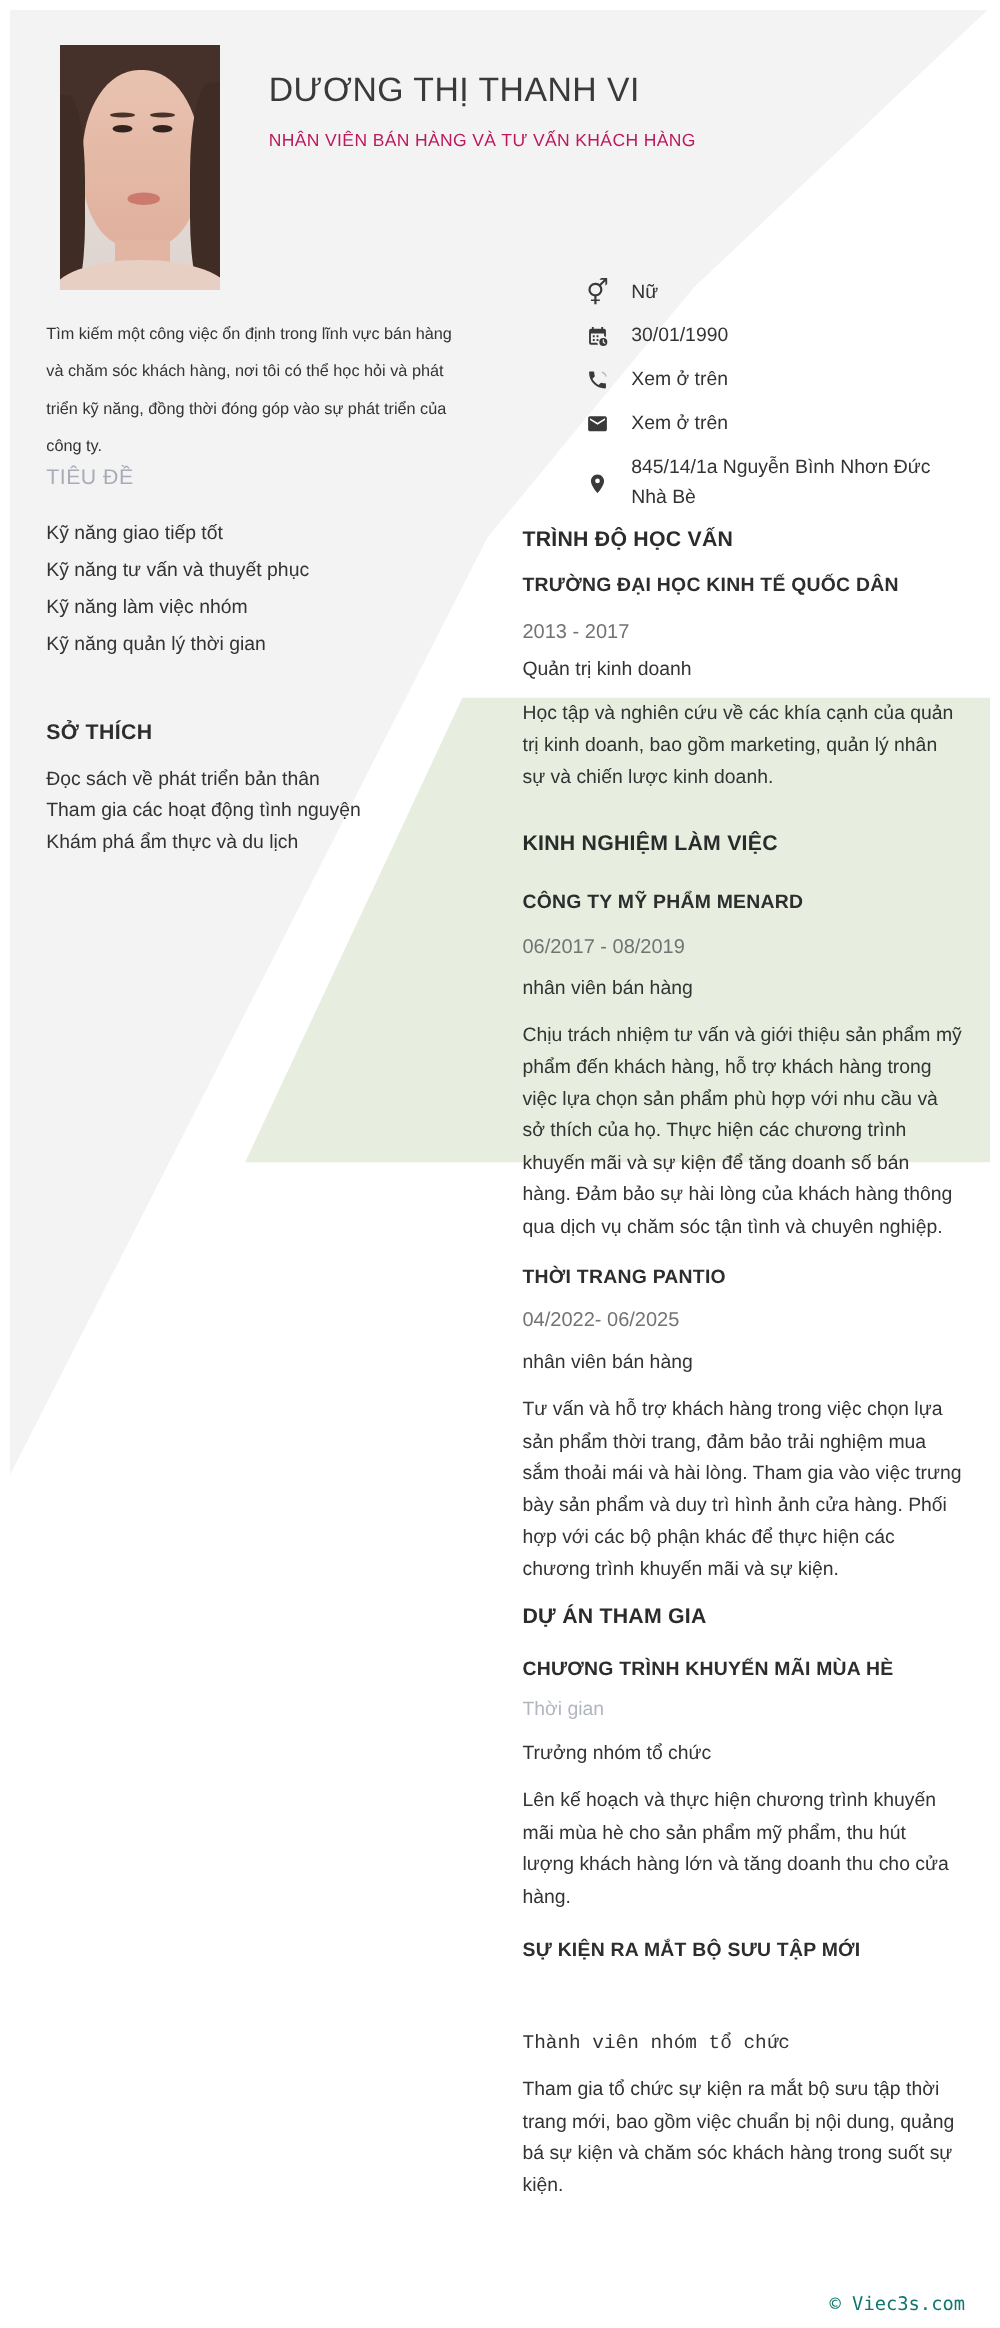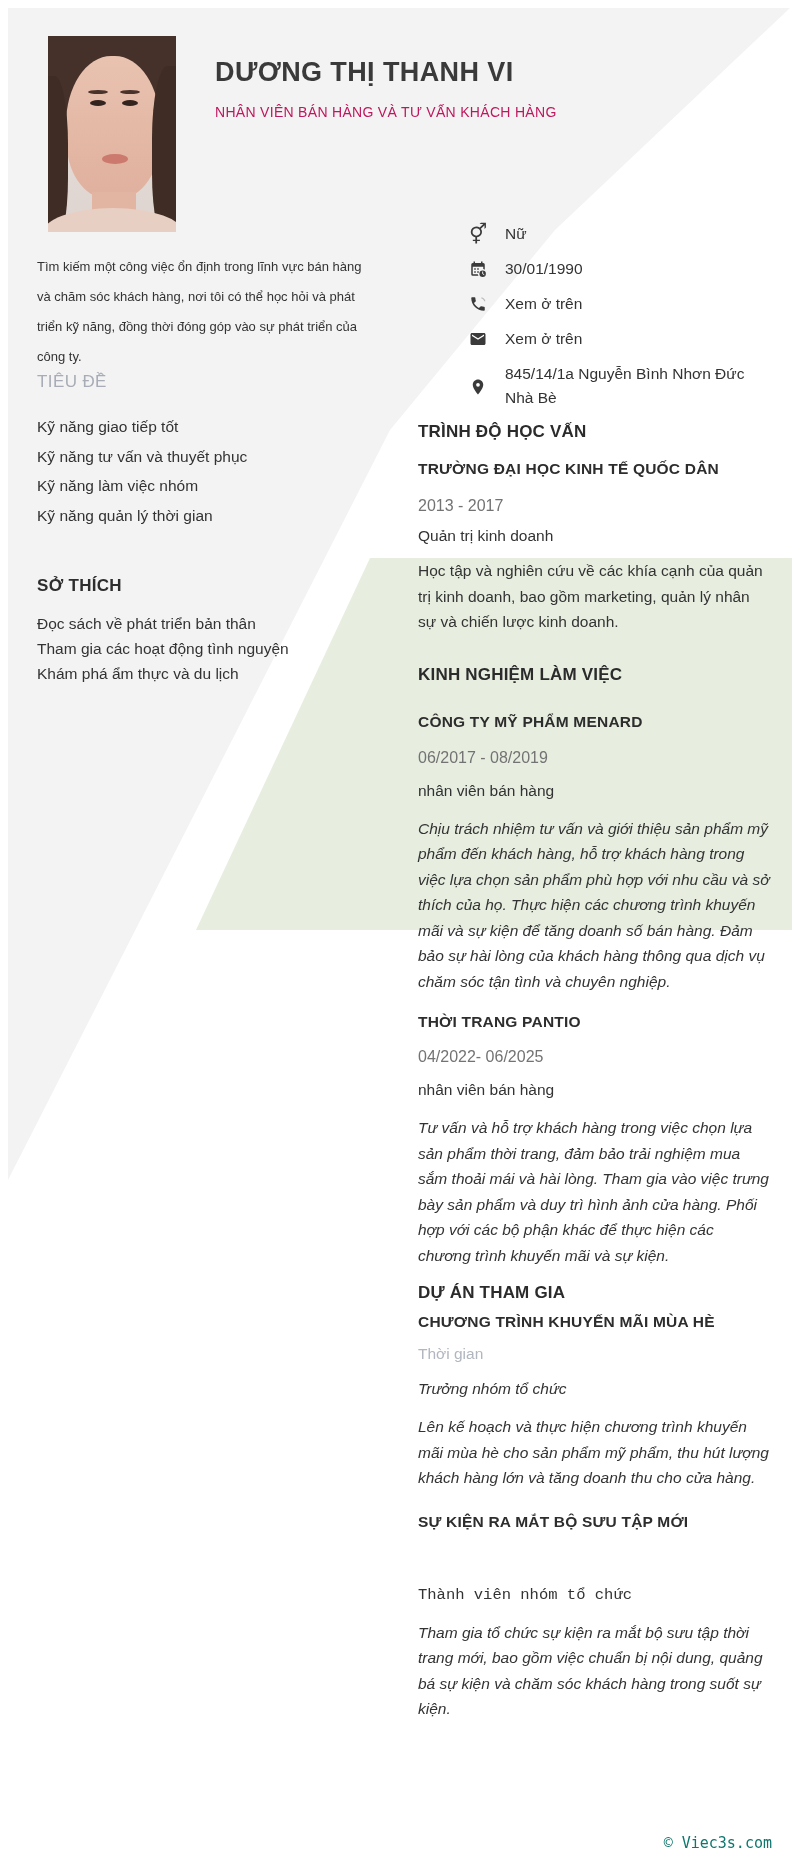--- a/index.html
+++ b/index.html
@@ -26,21 +26,21 @@
     background:linear-gradient(180deg,#e9c3b0 0%,#dfb09d 100%);}
   .photo .eye{position:absolute;top:64px;width:16px;height:6px;border-radius:50%;background:#34241f;}
   .photo .eye.left{left:42px;} .photo .eye.right{left:74px;}
   .photo .brow{position:absolute;top:54px;width:20px;height:4px;border-radius:50%;background:#4a332b;}
   .photo .brow.left{left:40px;} .photo .brow.right{left:72px;}
   .photo .lips{position:absolute;left:54px;top:118px;width:26px;height:10px;border-radius:50%;background:#cc7a6e;}
   .photo .neck{position:absolute;left:44px;bottom:-6px;width:44px;height:46px;background:#e2b5a2;}
   .photo .shoulder{position:absolute;left:-6px;bottom:-28px;width:142px;height:52px;border-radius:50% 50% 0 0;background:#e8cfc4;}
   
   .header-text{position:absolute;left:215px;top:57px;}
-  .name{font-size:27px;font-weight:bold;color:#3a3a3a;letter-spacing:.4px;}
+  .name{font-size:27px;font-weight:normal;color:#3a3a3a;letter-spacing:.4px;}
   .job-title{margin-top:16px;font-size:14px;color:#be185d;letter-spacing:.3px;}
   
   .left-col{position:absolute;left:37px;top:252px;width:332px;}
   .objective{font-size:13px;line-height:30px;color:#333333;}
   .muted-heading{font-size:17px;color:#a7acb6;letter-spacing:.4px;}
   .skill-list{margin-top:20px;}
   .skill-item{font-size:15.5px;line-height:29.5px;color:#333333;}
   .dark-heading{margin-top:46px;font-size:17px;font-weight:bold;color:#2d2d2d;letter-spacing:.3px;}
   .hobby-list{margin-top:15px;}
   .hobby-item{font-size:15.5px;line-height:25px;color:#333333;}
@@ -55,23 +55,23 @@
   .cvalue{line-height:24px;}
   .section-heading{font-size:17px;font-weight:bold;color:#2b2b2b;letter-spacing:.2px;}
   .h-edu{margin-top:12px;}
   .org{font-size:15.5px;font-weight:bold;color:#2d2d2d;letter-spacing:.2px;}
   .edu-org{margin-top:18px;}
   .period{font-size:16px;color:#737373;}
   .role{font-size:15.5px;color:#333333;}
   .desc{font-size:15.5px;line-height:25.5px;color:#333333;}
   .period-muted{font-size:15.5px;color:#b1b6bf;min-height:19px;}
   .mt-30{margin-top:30px;}.mt-28{margin-top:28px;}.mt-19{margin-top:19px;}
-  .mt-18{margin-top:18px;}.mt-17{margin-top:17px;}.mt-16{margin-top:16px;font-style:italic;}
+  .mt-18{margin-top:18px;}.mt-17{margin-top:17px;}.mt-16{margin-top:16px;}
   .mt-15{margin-top:15px;}.mt-14{margin-top:14px;}.mt-13{margin-top:13px;}
-  .mt-12{margin-top:12px;}.mt-20{margin-top:10px;}.mt-22{margin-top:22px;}.mt-23{margin-top:22px;font-family:Liberation Mono, monospace;}
+  .mt-12{margin-top:12px;}.mt-20{margin-top:24px;}.mt-22{margin-top:22px;}.mt-23{margin-top:22px;font-family:Liberation Mono, monospace;}
   
   .footer{position:absolute;top:1834px;right:28px;font-family:"DejaVu Sans Mono",monospace;font-size:15px;color:#0f766e;}
 </style>
 </head>
 <body>
 
 <div class="page">
 
   <div class="bg-gray"></div>
   <div class="bg-green"></div>

